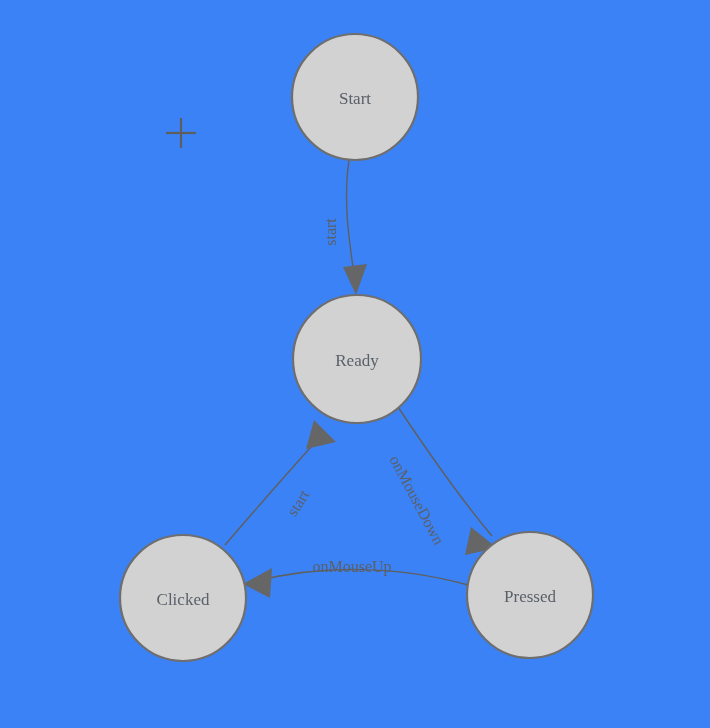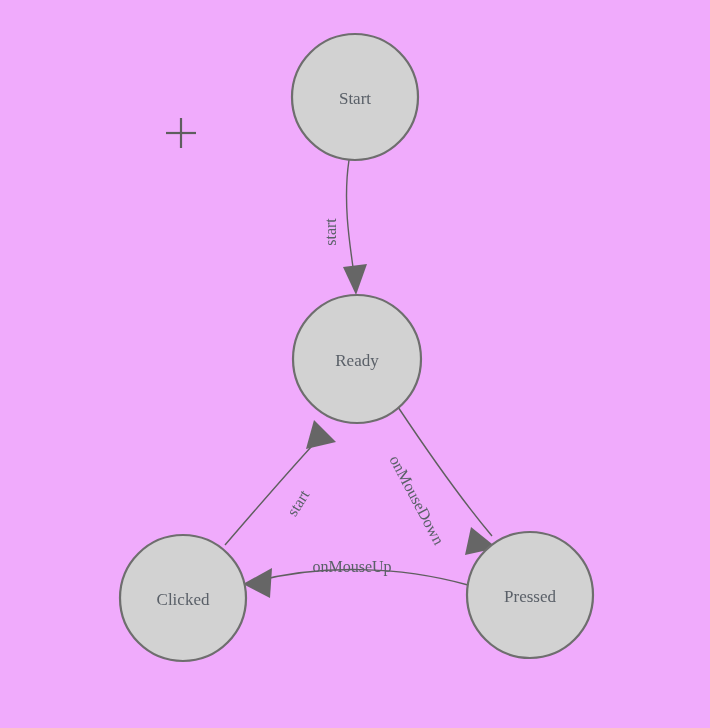--- a/index.html
+++ b/index.html
@@ -10,21 +10,21 @@
   body {
     width: 710px;
     height: 728px;
     overflow: hidden;
     font-family: "Liberation Serif", "DejaVu Serif", serif;
   }
   #canvas-root {
     position: relative;
     width: 710px;
     height: 728px;
-    background: #f0abfc;
+    background: #3b82f6;
   }
   #graph-svg {
     position: absolute;
     top: 0;
     left: 0;
     width: 710px;
     height: 728px;
     display: block;
   }
   .node-circle {

